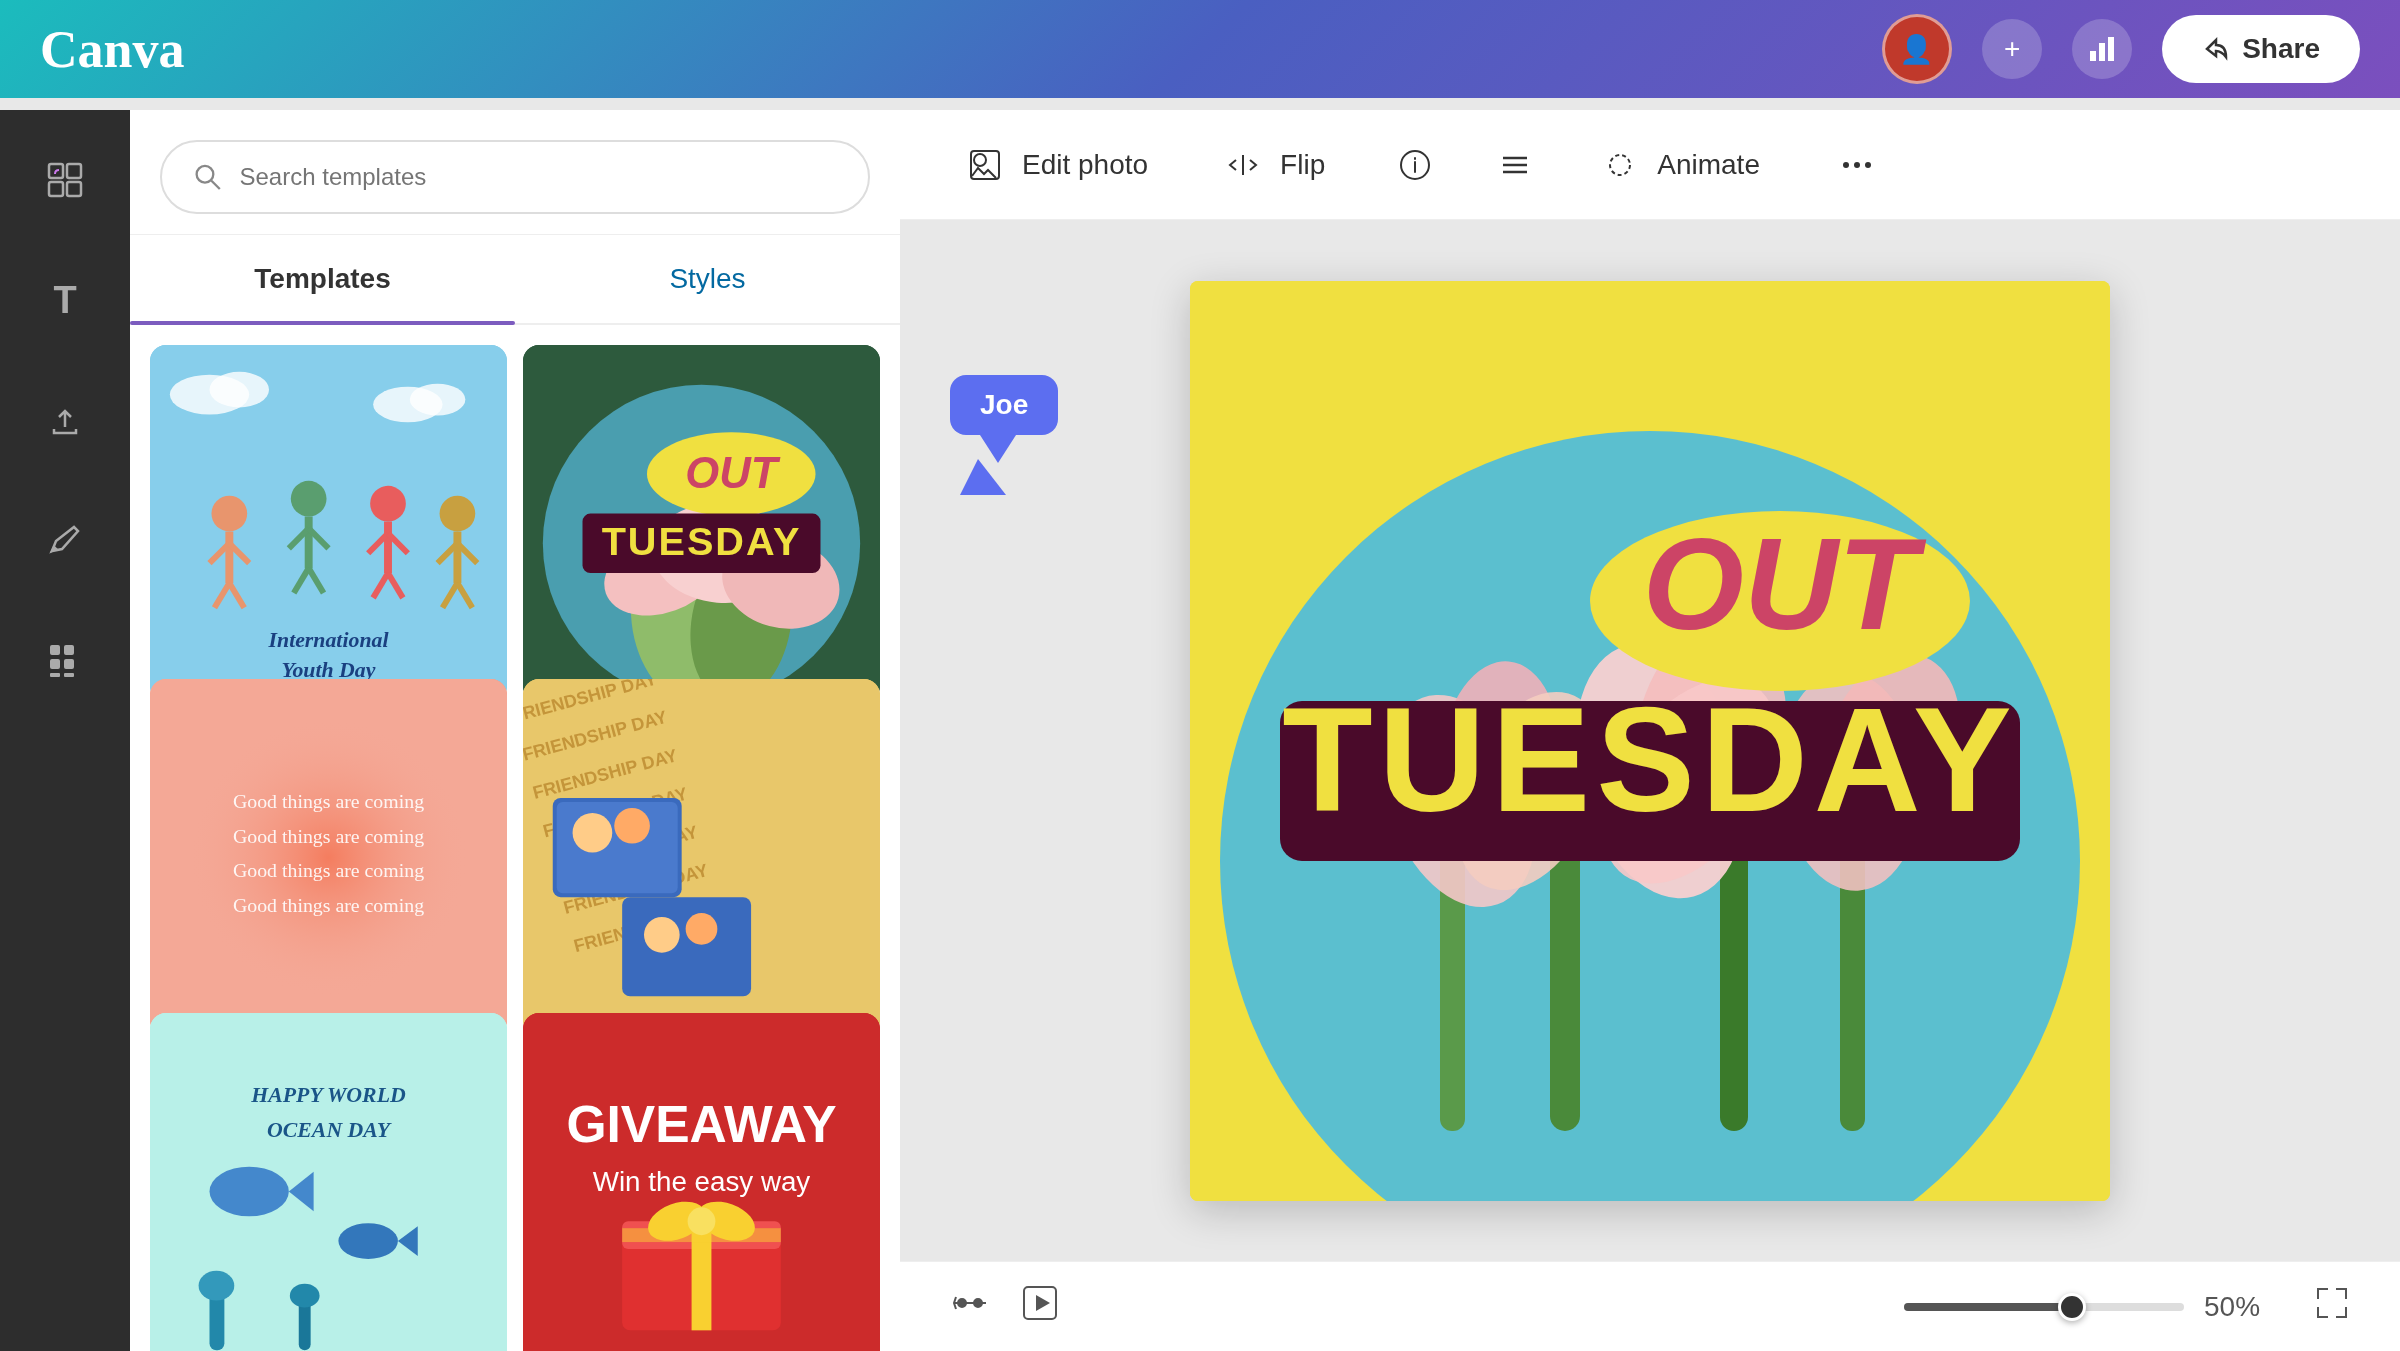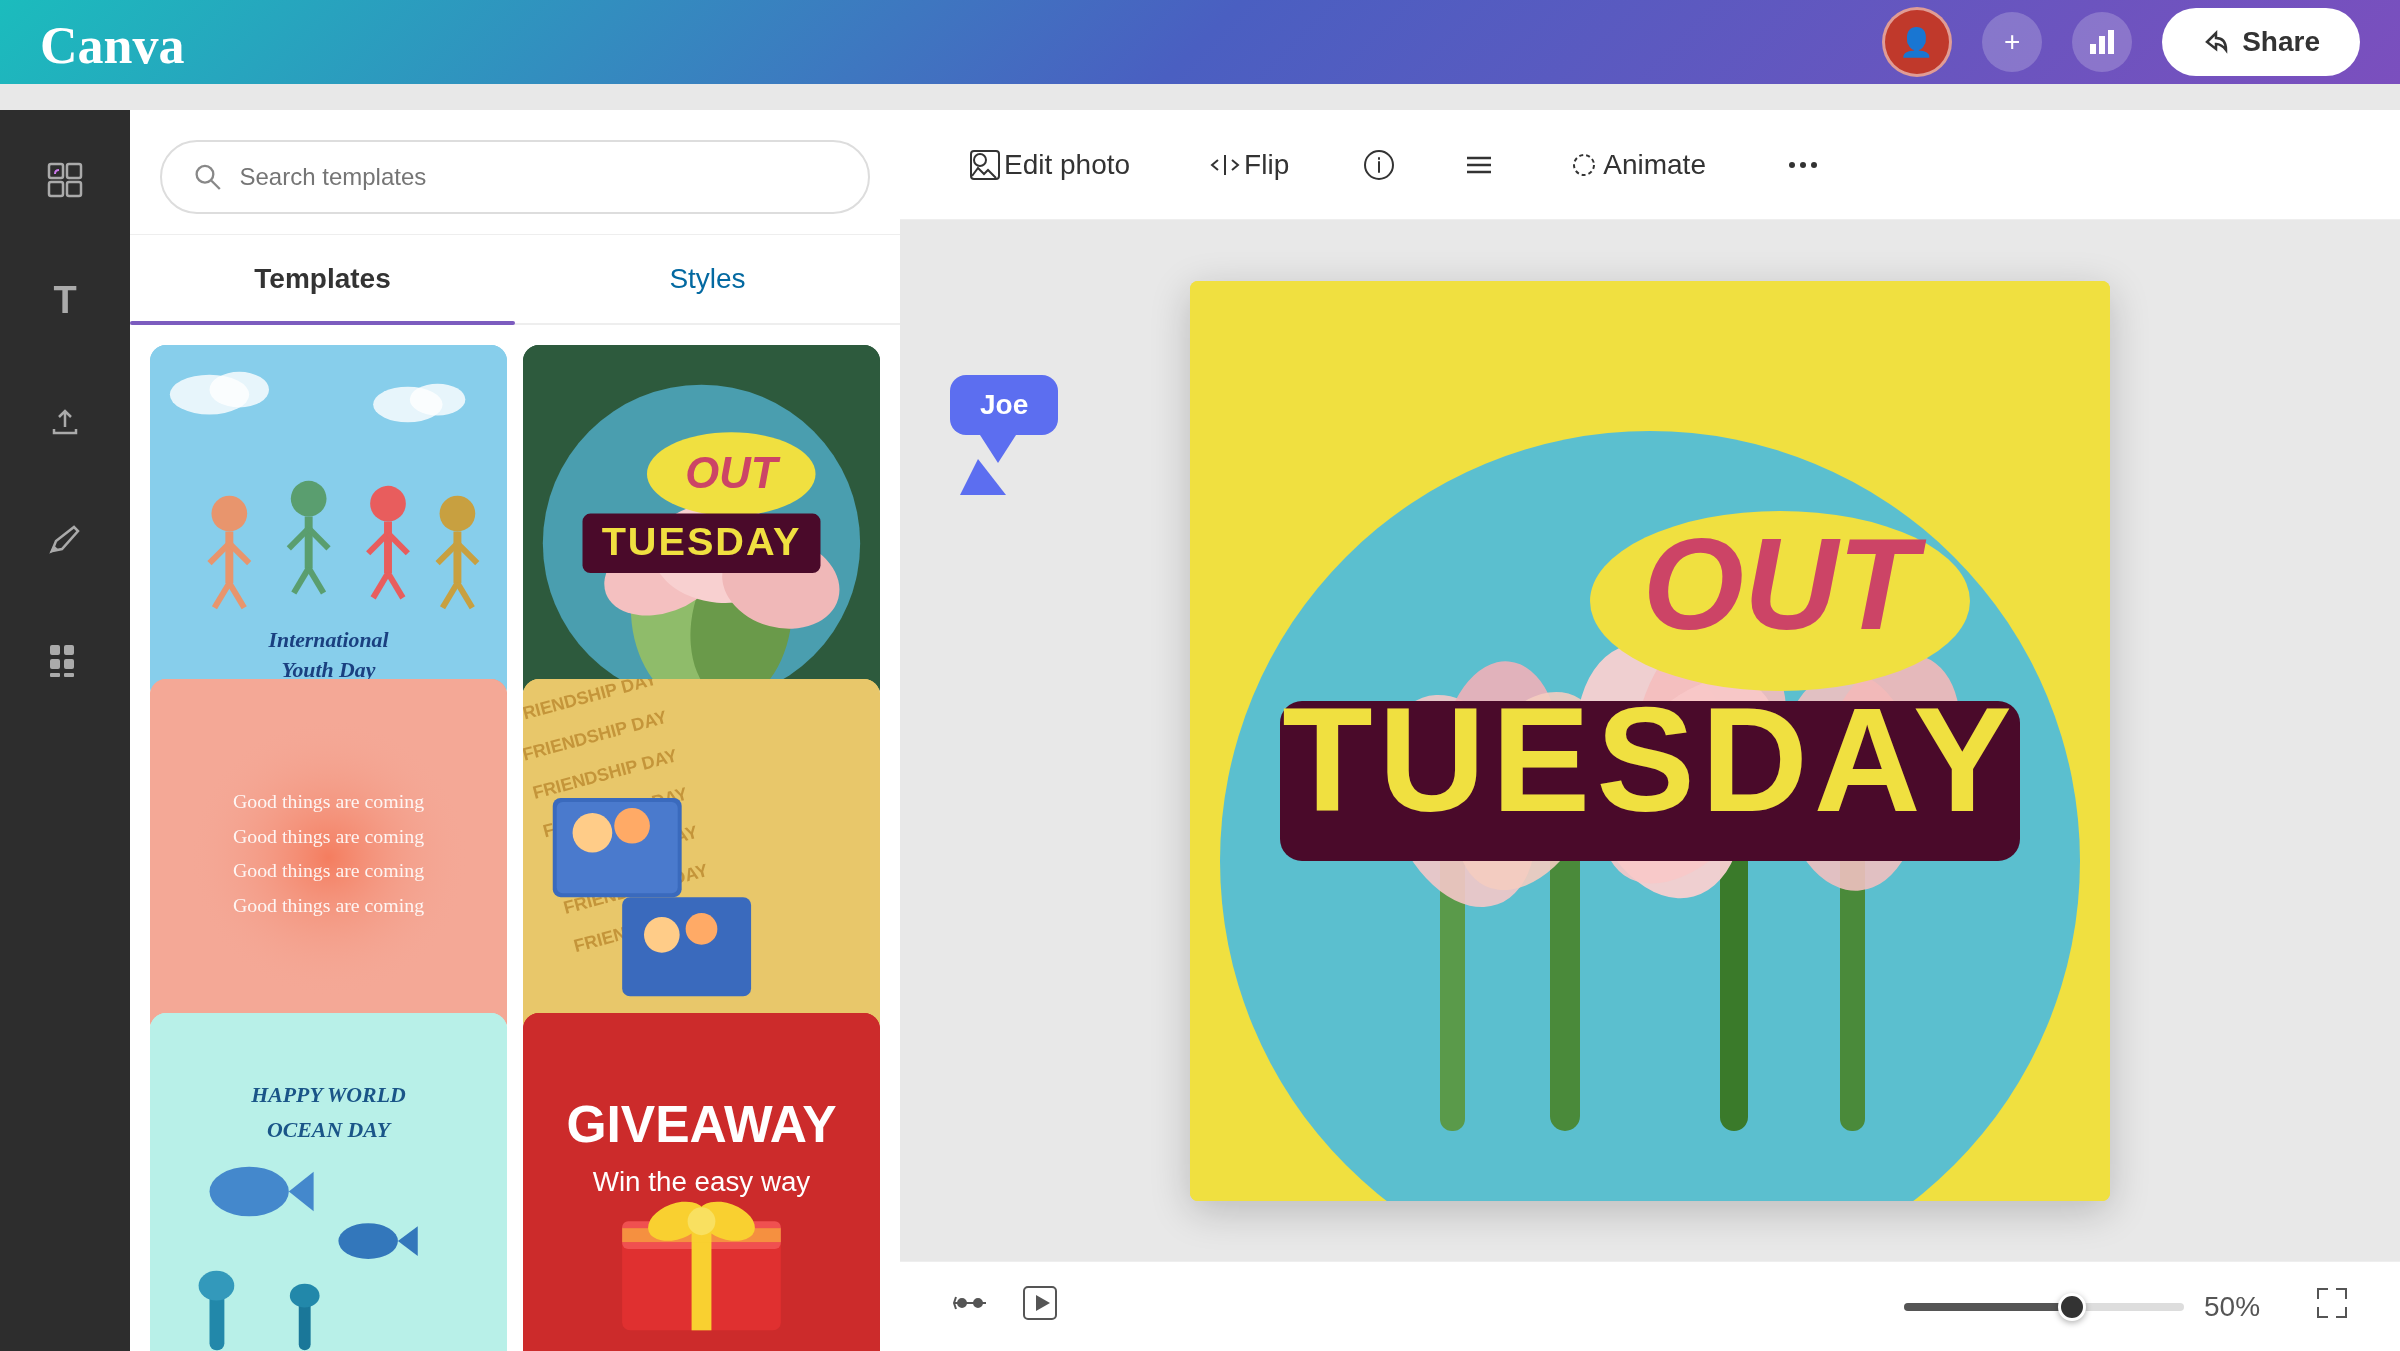--- a/index.html
+++ b/index.html
@@ -1,22 +1,22 @@
 <!DOCTYPE html>
 <html><head>
   <meta charset="utf-8">
   <style>
     * { margin: 0; padding: 0; box-sizing: border-box; }
     body { width: 2400px; height: 1351px; overflow: hidden; font-family: -apple-system, BlinkMacSystemFont, 'Segoe UI', sans-serif; background: #e8e8e8; }
 
     
     #header {
-      position: absolute; top: 0; left: 0; right: 0; height: 84px;
+      position: absolute; top: 0; left: 0; right: 0; height: 98px;
       background: linear-gradient(135deg, #1bbcbd 0%, #4a5fc1 50%, #7b4fbe 100%);
-      display: flex; padding: 16px 40px; z-index: 100;
+      display: flex; align-items: center; padding: 16px 40px; z-index: 100;
     }
     #canva-logo {
       font-size: 52px; font-weight: bold; color: white;
       font-family: 'Comic Sans MS', cursive; margin-right: auto;
     }
     .header-right { display: flex; align-items: center; gap: 30px; }
     .avatar {
       width: 70px; height: 70px; border-radius: 50%; background: #c0392b;
       overflow: hidden; border: 3px solid rgba(255,255,255,0.5);
       display: flex; align-items: center; justify-content: center; color: white; font-size: 28px;
@@ -84,21 +84,21 @@
     #canvas-area {
       position: absolute; top: 110px; left: 900px; right: 0; bottom: 0;
       background: #e8e8e8; display: flex; flex-direction: column;
     }
     #toolbar {
       height: 110px; background: white; display: flex; align-items: center;
       padding: 0 50px; gap: 40px; border-bottom: 1px solid #eee;
     }
     .toolbar-btn {
       background: none; border: none; cursor: pointer;
-      font-size: 28px; color: #333; display: flex; align-items: center; gap: 4px;
+      font-size: 28px; color: #333; display: flex; align-items: center; gap: 22px;
       padding: 14px 20px; border-radius: 8px;
     }
     .toolbar-icon-btn {
       width: 60px; height: 60px; display: flex; align-items: center; justify-content: center;
       cursor: pointer; border-radius: 50%; font-size: 30px; color: #333;
     }
 
     #canvas-viewport {
       flex: 1; display: flex; align-items: center; justify-content: center;
       position: relative;

